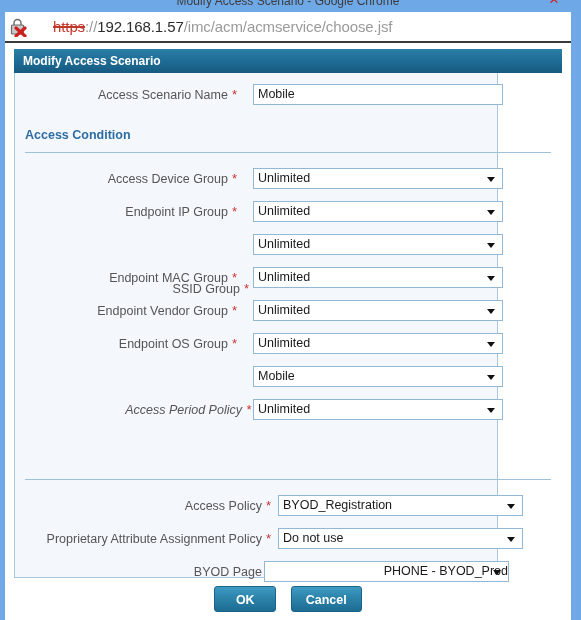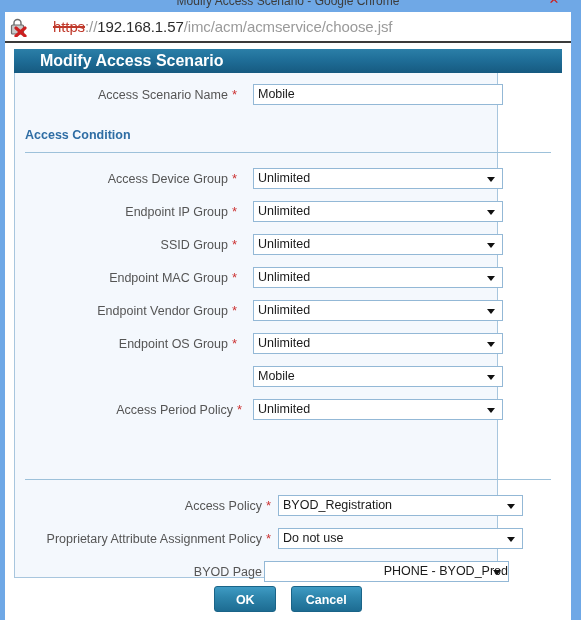--- a/index.html
+++ b/index.html
@@ -100,24 +100,24 @@
     overflow: hidden;
   }
 
   #panel-header {
     position: absolute;
     left: 9px; top: 6px;
     width: 548px;
     height: 24px;
     background: linear-gradient(to bottom, #2b7fa8 0%, #1f6e98 45%, #165a80 100%);
     color: #ffffff;
-    font-size: 16px;
+    font-size: 12px;
     font-weight: bold;
     line-height: 24px;
-    padding-left: 26px;
+    padding-left: 9px;
     box-sizing: border-box;
     overflow: hidden;
   }
 
   #panel-body {
     position: absolute;
     left: 9px; top: 30px;
     width: 484px;
     height: 505px;
     box-sizing: border-box;
@@ -267,21 +267,21 @@
         <div class="field-label" style="left:0; width:222px;"><span>Access Device Group</span><span class="req">*</span></div>
         <div class="select-box" style="left:238px; width:250px;"><span>Unlimited</span><span class="select-arrow"></span></div>
       </div>
 
       <div class="field-row" style="top:128px;">
         <div class="field-label" style="left:0; width:222px;"><span>Endpoint IP Group</span><span class="req">*</span></div>
         <div class="select-box" style="left:238px; width:250px;"><span>Unlimited</span><span class="select-arrow"></span></div>
       </div>
 
       <div class="field-row" style="top:161px;">
-        <div class="field-label" style="left:0; width:222px;"><span>SSID Group</span><span class="req">*</span></div>
+        <div class="field-label" style="left:12px; width:222px;margin-top:44px;"><span>SSID Group</span><span class="req">*</span></div>
         <div class="select-box" style="left:238px; width:250px;"><span>Unlimited</span><span class="select-arrow"></span></div>
       </div>
 
       <div class="field-row" style="top:194px;">
         <div class="field-label" style="left:0; width:222px;"><span>Endpoint MAC Group</span><span class="req">*</span></div>
         <div class="select-box" style="left:238px; width:250px;"><span>Unlimited</span><span class="select-arrow"></span></div>
       </div>
 
       <div class="field-row" style="top:227px;">
         <div class="field-label" style="left:0; width:222px;"><span>Endpoint Vendor Group</span><span class="req">*</span></div>
@@ -291,21 +291,21 @@
       <div class="field-row" style="top:260px;">
         <div class="field-label" style="left:0; width:222px;"><span>Endpoint OS Group</span><span class="req">*</span></div>
         <div class="select-box" style="left:238px; width:250px;"><span>Unlimited</span><span class="select-arrow"></span></div>
       </div>
 
       <div class="field-row" style="top:293px;">
         <div class="select-box" style="left:238px; width:250px;"><span>Mobile</span><span class="select-arrow"></span></div>
       </div>
 
       <div class="field-row" style="top:326px;">
-        <div class="field-label" style="left:5px; width:222px;"><span>Access Period Policy</span><span class="req">*</span></div>
+        <div class="field-label" style="left:14px; width:222px;font-style:italic;"><span>Access Period Policy</span><span class="req">*</span></div>
         <div class="select-box" style="left:238px; width:250px;"><span>Unlimited</span><span class="select-arrow"></span></div>
       </div>
 
       <div class="section-rule" style="top:406px;"></div>
 
       <div class="field-row" style="top:422px;">
         <div class="field-label" style="left:0; width:256px;"><span>Access Policy</span><span class="req">*</span></div>
         <div class="select-box" style="left:263px; width:245px;"><span>BYOD_Registration</span><span class="select-arrow"></span></div>
       </div>
 

